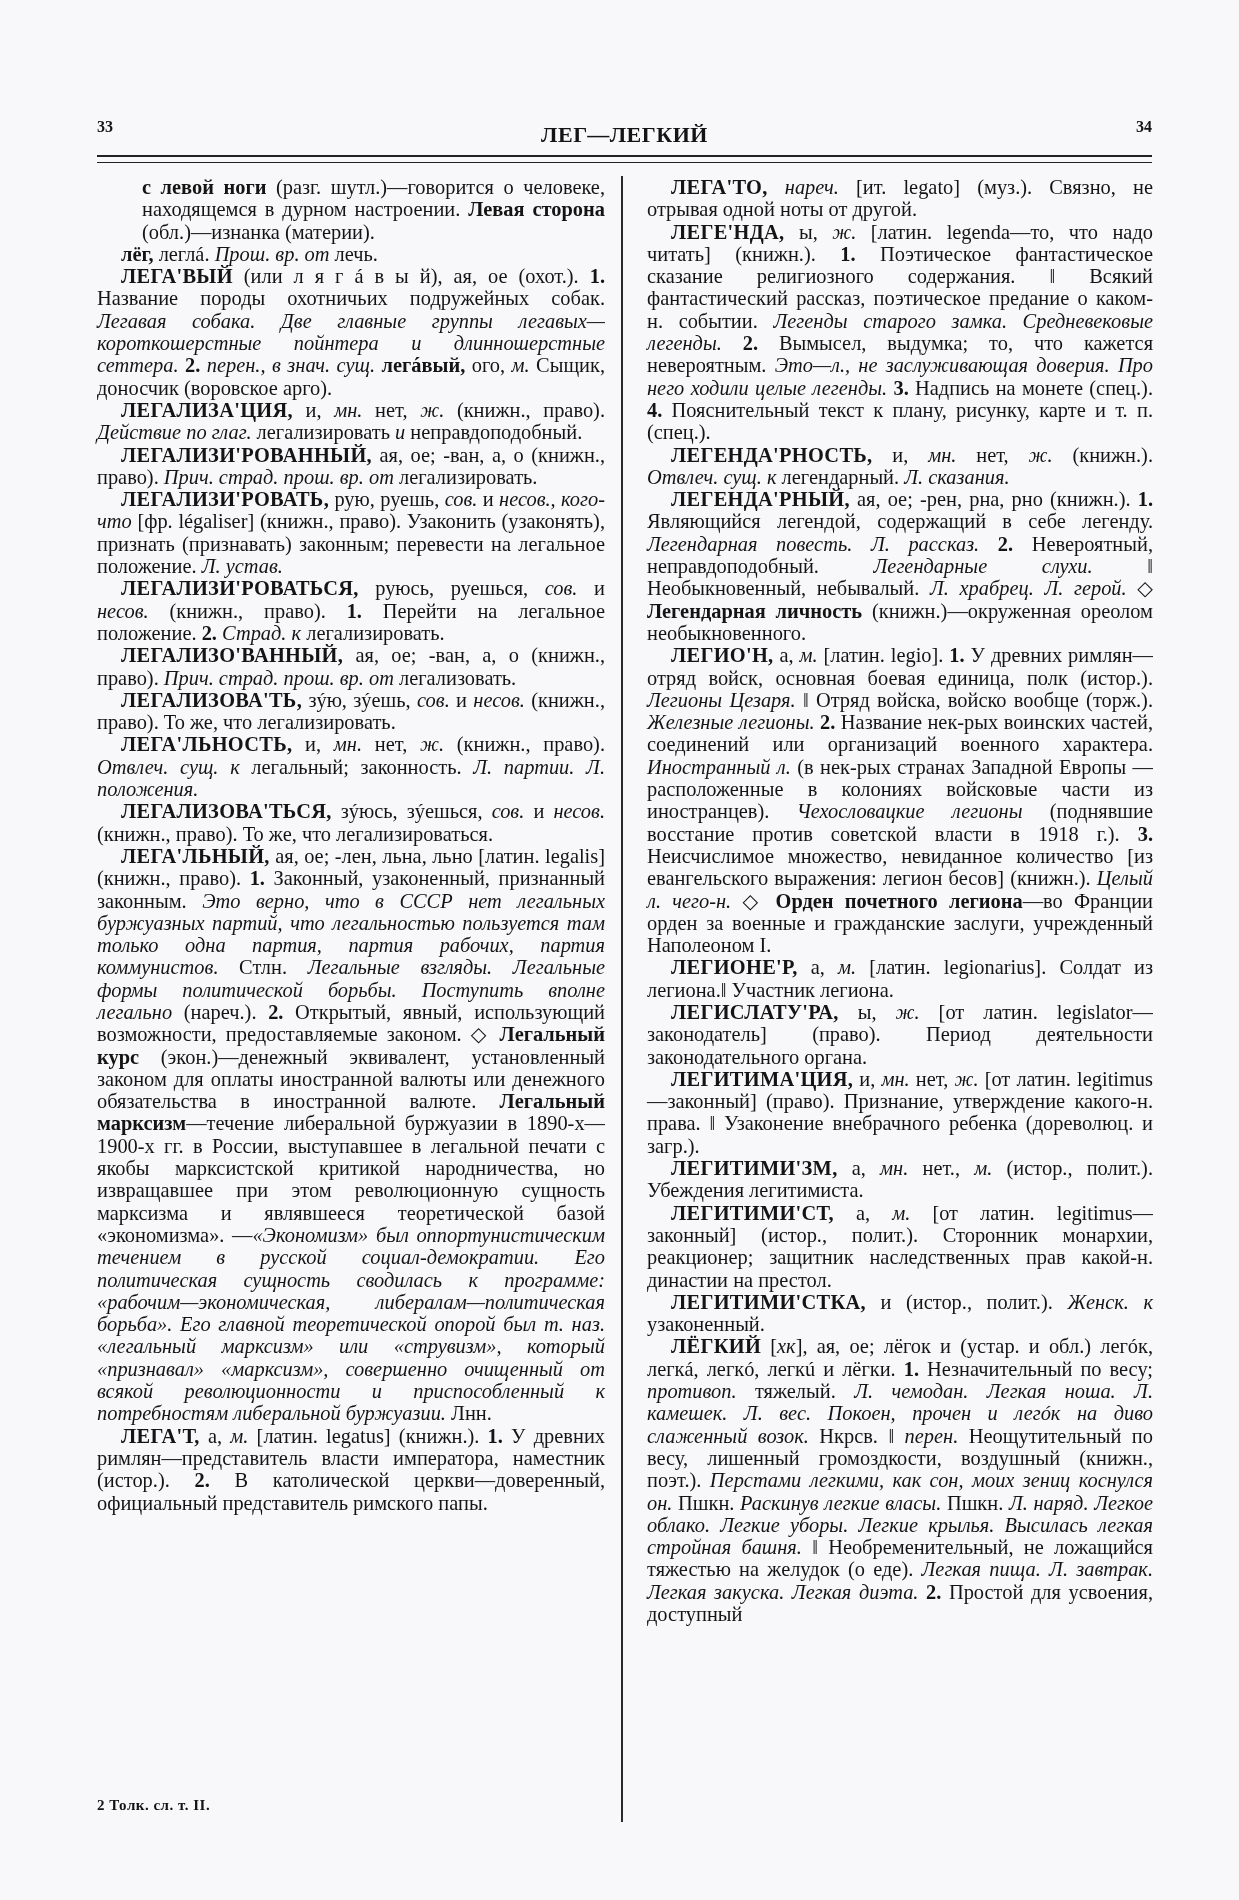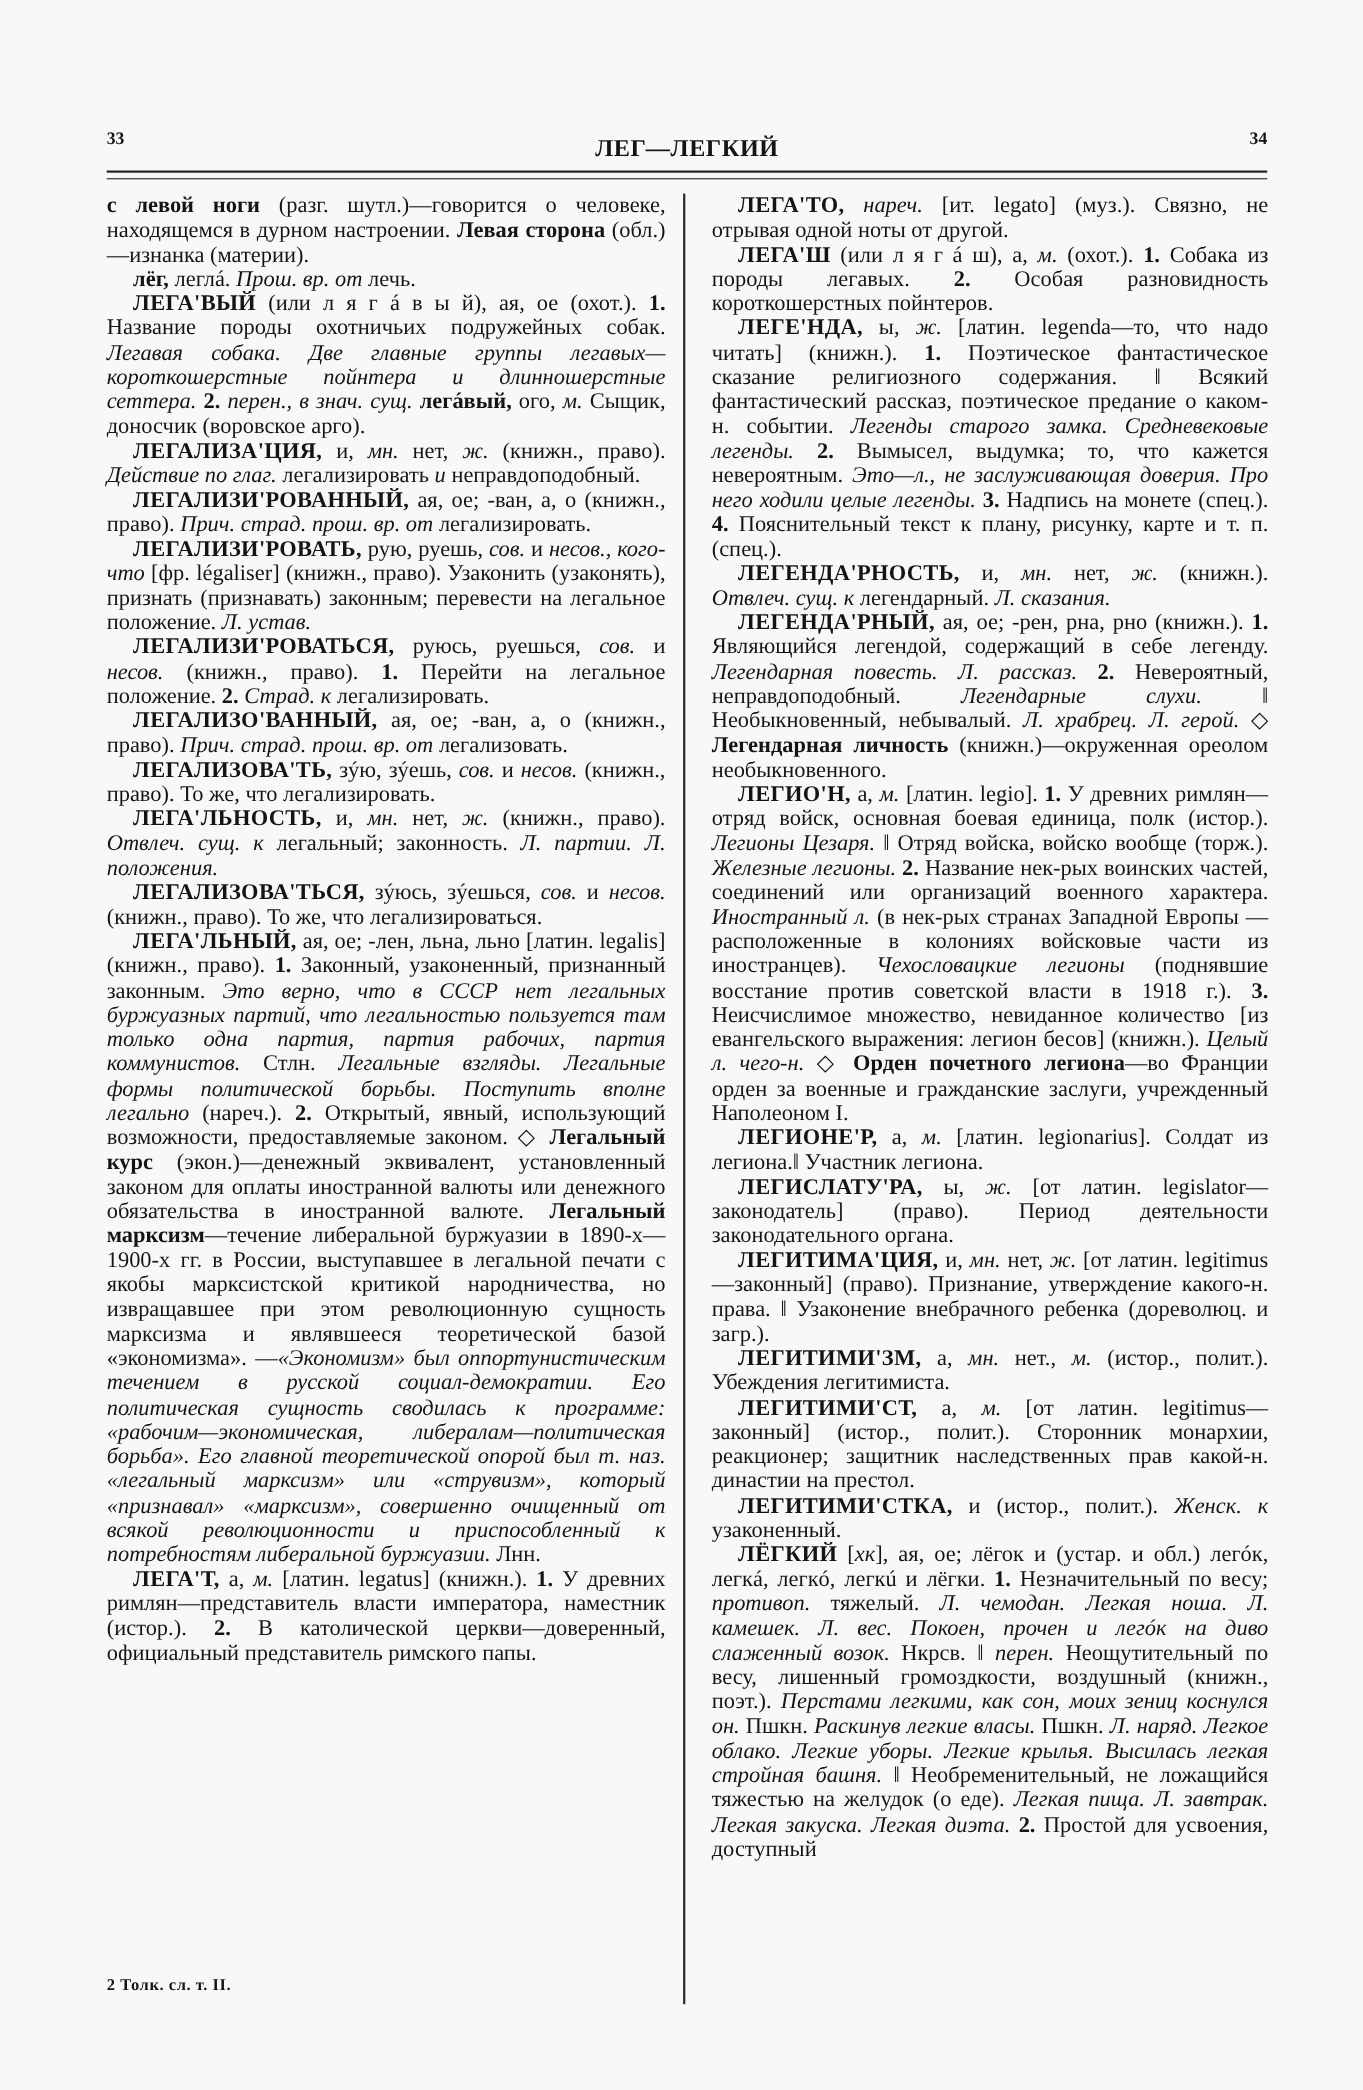--- a/index.html
+++ b/index.html
@@ -29,21 +29,21 @@
     font-size: 20.4px; line-height: 22.3px;
     text-align: justify; hyphens: manual;
   }
   .col-left { left: 97px; width: 508px; }
   .col-right { left: 647px; width: 506px; }
   .col-divider {
     position: absolute; left: 621px; top: 176px; width: 2px; height: 1646px;
     background: #2a2a2a;
   }
   .entry { margin: 0; text-indent: 24px; }
-  .entry.cont { text-indent: 0; }
+  .entry.cont { text-indent: 0; margin-left: 45px; }
   .hw { font-weight: bold; letter-spacing: 0.3px; }
   .b { font-weight: bold; }
   .i { font-style: italic; }
   .footer {
     position: absolute; top: 1797px; left: 97px;
     font-size: 15px; font-weight: bold; letter-spacing: 0.5px;
   }
 </style>
 </head>
 <body>
@@ -66,21 +66,20 @@
     <p class="entry"><span class="hw">ЛЕГАЛИЗО'ВАННЫЙ,</span><span> ая, ое; -ван, а, о (книжн., право). </span><span class="i">Прич. страд. прош. вр. от</span><span> легализовать.</span></p>
     <p class="entry"><span class="hw">ЛЕГАЛИЗОВА'ТЬ,</span><span> зýю, зýешь, </span><span class="i">сов.</span><span> и </span><span class="i">несов.</span><span> (книжн., право). То же, что легализировать.</span></p>
     <p class="entry"><span class="hw">ЛЕГА'ЛЬНОСТЬ,</span><span> и, </span><span class="i">мн.</span><span> нет, </span><span class="i">ж.</span><span> (книжн., право). </span><span class="i">Отвлеч. сущ. к</span><span> легальный; законность. </span><span class="i">Л. партии. Л. положения.</span></p>
     <p class="entry"><span class="hw">ЛЕГАЛИЗОВА'ТЬСЯ,</span><span> зýюсь, зýешься, </span><span class="i">сов.</span><span> и </span><span class="i">несов.</span><span> (книжн., право). То же, что легализироваться.</span></p>
     <p class="entry"><span class="hw">ЛЕГА'ЛЬНЫЙ,</span><span> ая, ое; -лен, льна, льно [латин. legalis] (книжн., право). </span><span class="b">1.</span><span> Законный, узаконенный, признанный законным. </span><span class="i">Это верно, что в СССР нет легальных буржуазных партий, что легальностью пользуется там только одна партия, партия рабочих, партия коммунистов.</span><span> Стлн. </span><span class="i">Легальные взгляды. Легальные формы политической борьбы. Поступить вполне легально</span><span> (нареч.). </span><span class="b">2.</span><span> Открытый, явный, использующий возможности, предоставляемые законом. ◇ </span><span class="b">Легальный курс</span><span> (экон.)—денежный эквивалент, установленный законом для оплаты иностранной валюты или денежного обязательства в иностранной валюте. </span><span class="b">Легальный марксизм</span><span>—течение либеральной буржуазии в 1890-х—1900-х гг. в России, выступавшее в легальной печати с якобы марксистской критикой народничества, но извращавшее при этом революционную сущность марксизма и являвшееся теоретической базой «экономизма». —</span><span class="i">«Экономизм» был оппортунистическим течением в русской социал-демократии. Его политическая сущность сводилась к программе: «рабочим—экономическая, либералам—политическая борьба». Его главной теоретической опорой был т. наз. «легальный марксизм» или «струвизм», который «признавал» «марксизм», совершенно очищенный от всякой революционности и приспособленный к потребностям либеральной буржуазии.</span><span> Лнн.</span></p>
     <p class="entry"><span class="hw">ЛЕГА'Т,</span><span> а, </span><span class="i">м.</span><span> [латин. legatus] (книжн.). </span><span class="b">1.</span><span> У древних римлян—представитель власти императора, наместник (истор.). </span><span class="b">2.</span><span> В католической церкви—доверенный, официальный представитель римского папы.</span></p>
   </div>
 <div class="col-divider"></div>
 <div class="column col-right" id="col-right">
     <p class="entry"><span class="hw">ЛЕГА'ТО,</span><span class="i"> нареч.</span><span> [ит. legato] (муз.). Связно, не отрывая одной ноты от другой.</span></p>
-    <p class="entry"><span class="hw">ЛЕГА'Ш</span><span> (или л я г á ш), а, </span><span class="i">м.</span><span> (охот.). </span><span class="b">1.</span><span> Собака из породы легавых. </span><span class="b">2.</span><span> Особая разновидность короткошерстных пойнтеров.</span></p>
     <p class="entry"><span class="hw">ЛЕГЕ'НДА,</span><span> ы, </span><span class="i">ж.</span><span> [латин. legenda—то, что надо читать] (книжн.). </span><span class="b">1.</span><span> Поэтическое фантастическое сказание религиозного содержания. ‖ Всякий фантастический рассказ, поэтическое предание о каком-н. событии. </span><span class="i">Легенды старого замка. Средневековые легенды.</span><span class="b"> 2.</span><span> Вымысел, выдумка; то, что кажется невероятным. </span><span class="i">Это—л., не заслуживающая доверия. Про него ходили целые легенды.</span><span class="b"> 3.</span><span> Надпись на монете (спец.). </span><span class="b">4.</span><span> Пояснительный текст к плану, рисунку, карте и т. п. (спец.).</span></p>
     <p class="entry"><span class="hw">ЛЕГЕНДА'РНОСТЬ,</span><span> и, </span><span class="i">мн.</span><span> нет, </span><span class="i">ж.</span><span> (книжн.). </span><span class="i">Отвлеч. сущ. к</span><span> легендарный. </span><span class="i">Л. сказания.</span></p>
     <p class="entry"><span class="hw">ЛЕГЕНДА'РНЫЙ,</span><span> ая, ое; -рен, рна, рно (книжн.). </span><span class="b">1.</span><span> Являющийся легендой, содержащий в себе легенду. </span><span class="i">Легендарная повесть. Л. рассказ.</span><span class="b"> 2.</span><span> Невероятный, неправдоподобный. </span><span class="i">Легендарные слухи.</span><span> ‖ Необыкновенный, небывалый. </span><span class="i">Л. храбрец. Л. герой.</span><span> ◇ </span><span class="b">Легендарная личность</span><span> (книжн.)—окруженная ореолом необыкновенного.</span></p>
     <p class="entry"><span class="hw">ЛЕГИО'Н,</span><span> а, </span><span class="i">м.</span><span> [латин. legio]. </span><span class="b">1.</span><span> У древних римлян—отряд войск, основная боевая единица, полк (истор.). </span><span class="i">Легионы Цезаря.</span><span> ‖ Отряд войска, войско вообще (торж.). </span><span class="i">Железные легионы.</span><span class="b"> 2.</span><span> Название нек-рых воинских частей, соединений или организаций военного характера. </span><span class="i">Иностранный л.</span><span> (в нек-рых странах Западной Европы — расположенные в колониях войсковые части из иностранцев). </span><span class="i">Чехословацкие легионы</span><span> (поднявшие восстание против советской власти в 1918 г.). </span><span class="b">3.</span><span> Неисчислимое множество, невиданное количество [из евангельского выражения: легион бесов] (книжн.). </span><span class="i">Целый л. чего-н.</span><span> ◇ </span><span class="b">Орден почетного легиона</span><span>—во Франции орден за военные и гражданские заслуги, учрежденный Наполеоном I.</span></p>
     <p class="entry"><span class="hw">ЛЕГИОНЕ'Р,</span><span> а, </span><span class="i">м.</span><span> [латин. legionarius]. Солдат из легиона.‖ Участник легиона.</span></p>
     <p class="entry"><span class="hw">ЛЕГИСЛАТУ'РА,</span><span> ы, </span><span class="i">ж.</span><span> [от латин. legislator—законодатель] (право). Период деятельности законодательного органа.</span></p>
     <p class="entry"><span class="hw">ЛЕГИТИМА'ЦИЯ,</span><span> и, </span><span class="i">мн.</span><span> нет, </span><span class="i">ж.</span><span> [от латин. legitimus—законный] (право). Признание, утверждение какого-н. права. ‖ Узаконение внебрачного ребенка (дореволюц. и загр.).</span></p>
     <p class="entry"><span class="hw">ЛЕГИТИМИ'ЗМ,</span><span> а, </span><span class="i">мн.</span><span> нет., </span><span class="i">м.</span><span> (истор., полит.). Убеждения легитимиста.</span></p>
     <p class="entry"><span class="hw">ЛЕГИТИМИ'СТ,</span><span> а, </span><span class="i">м.</span><span> [от латин. legitimus—законный] (истор., полит.). Сторонник монархии, реакционер; защитник наследственных прав какой-н. династии на престол.</span></p>
     <p class="entry"><span class="hw">ЛЕГИТИМИ'СТКА,</span><span> и (истор., полит.). </span><span class="i">Женск. к</span><span> узаконенный.</span></p>

